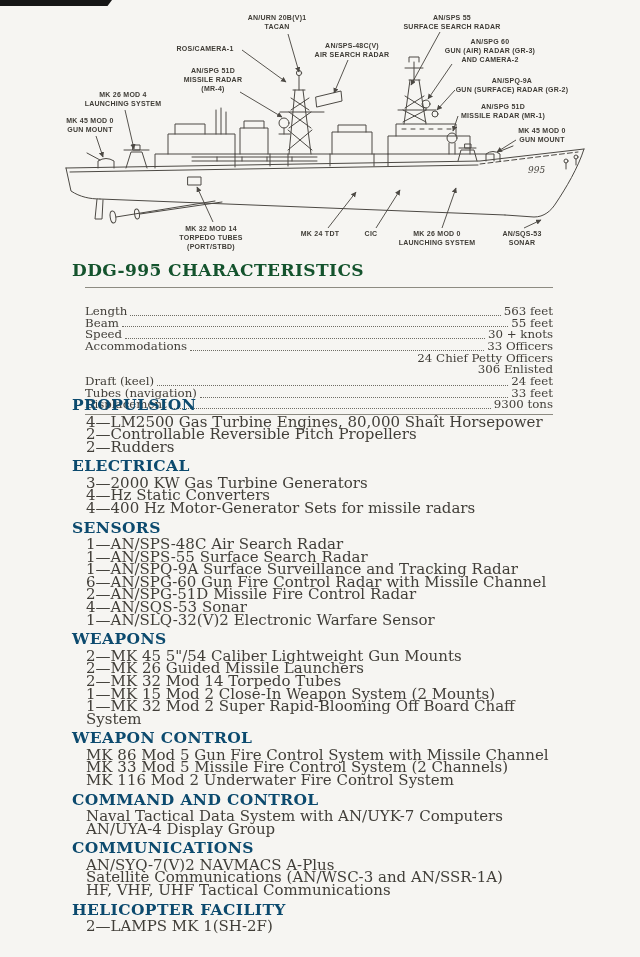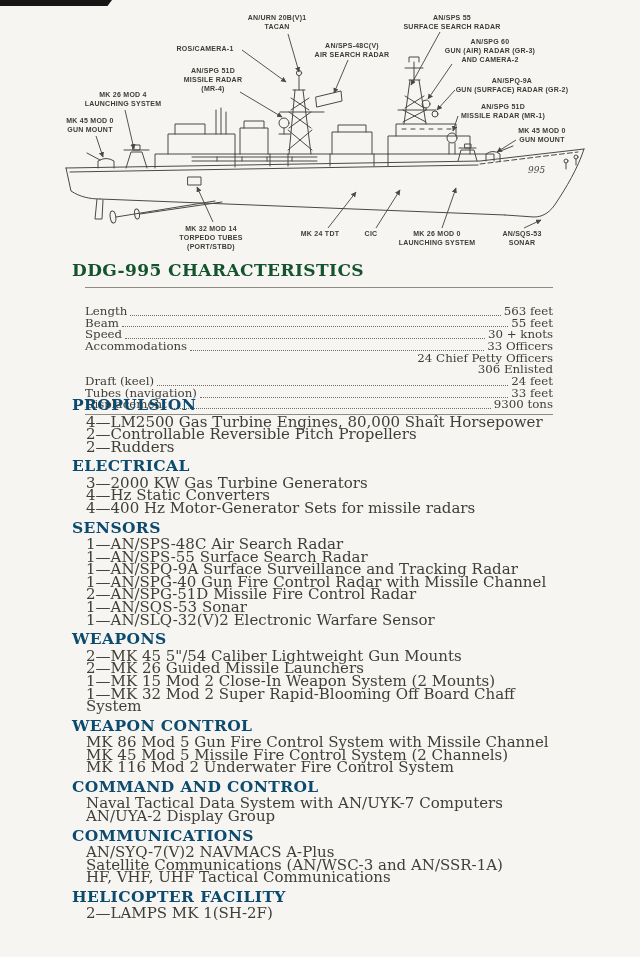--- a/index.html
+++ b/index.html
@@ -220,42 +220,43 @@
     <h2>ELECTRICAL</h2>
     <p>3—2000 KW Gas Turbine Generators</p>
     <p>4—Hz Static Converters</p>
     <p>4—400 Hz Motor-Generator Sets for missile radars</p>
   </section>
   <section class="spec">
     <h2>SENSORS</h2>
     <p>1—AN/SPS-48C Air Search Radar</p>
     <p>1—AN/SPS-55 Surface Search Radar</p>
     <p>1—AN/SPQ-9A Surface Surveillance and Tracking Radar</p>
-    <p>1—AN/SPG-40 Gun Fire Control Radar with Missile Channel</p>
+    <p>6—AN/SPG-60 Gun Fire Control Radar with Missile Channel</p>
     <p>2—AN/SPG-51D Missile Fire Control Radar</p>
-    <p>1—AN/SQS-53 Sonar</p>
+    <p>4—AN/SQS-53 Sonar</p>
     <p>1—AN/SLQ-32(V)2 Electronic Warfare Sensor</p>
   </section>
   <section class="spec">
     <h2>WEAPONS</h2>
     <p>2—MK 45 5"/54 Caliber Lightweight Gun Mounts</p>
     <p>2—MK 26 Guided Missile Launchers</p>
+    <p>2—MK 32 Mod 14 Torpedo Tubes</p>
     <p>1—MK 15 Mod 2 Close-In Weapon System (2 Mounts)</p>
     <p>1—MK 32 Mod 2 Super Rapid-Blooming Off Board Chaff System</p>
   </section>
   <section class="spec">
     <h2>WEAPON CONTROL</h2>
     <p>MK 86 Mod 5 Gun Fire Control System with Missile Channel</p>
-    <p>MK 45 Mod 5 Missile Fire Control System (2 Channels)</p>
+    <p>MK 33 Mod 5 Missile Fire Control System (2 Channels)</p>
     <p>MK 116 Mod 2 Underwater Fire Control System</p>
   </section>
   <section class="spec">
     <h2>COMMAND AND CONTROL</h2>
     <p>Naval Tactical Data System with AN/UYK-7 Computers</p>
-    <p>AN/UYA-2 Display Group</p>
+    <p>AN/UYA-4 Display Group</p>
   </section>
   <section class="spec">
     <h2>COMMUNICATIONS</h2>
     <p>AN/SYQ-7(V)2 NAVMACS A-Plus</p>
     <p>Satellite Communications (AN/WSC-3 and AN/SSR-1A)</p>
     <p>HF, VHF, UHF Tactical Communications</p>
   </section>
   <section class="spec">
     <h2>HELICOPTER FACILITY</h2>
     <p>2—LAMPS MK 1(SH-2F)</p>

